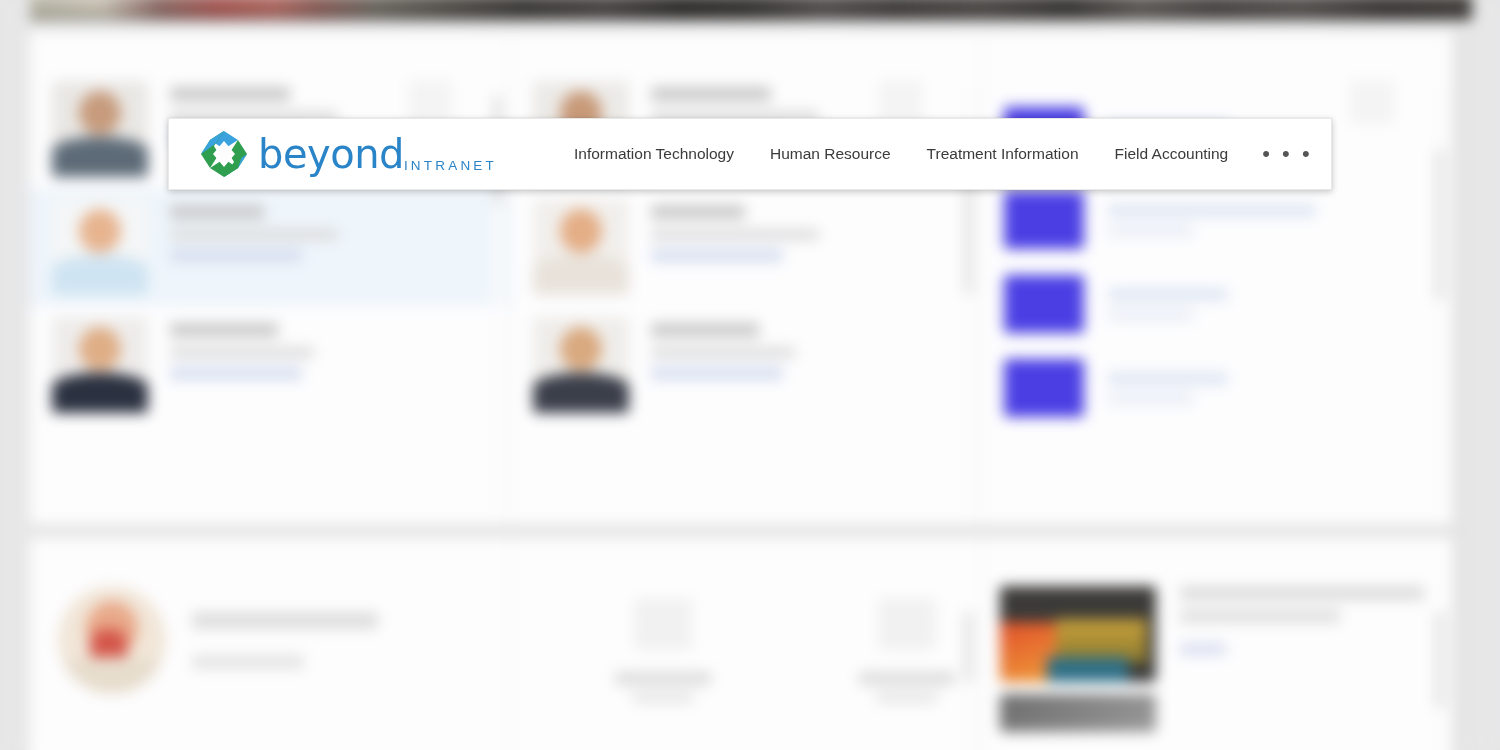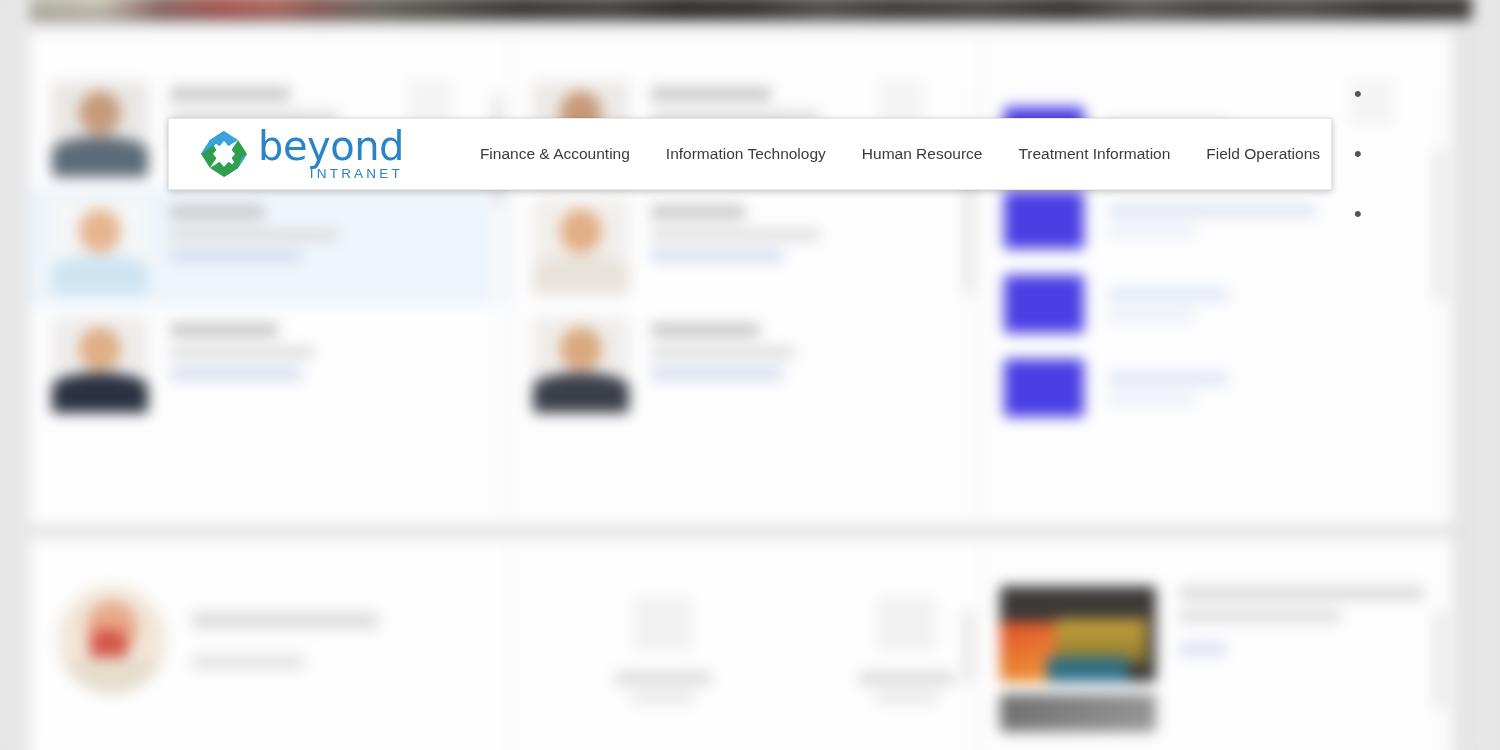--- a/index.html
+++ b/index.html
@@ -329,21 +329,21 @@
     flex: 0 0 auto;
   }
 
   .logo-mark {
     width: 50px;
     height: 50px;
     flex: 0 0 auto;
     margin-right: 9px;
   }
 
-  .brand-text { display: flex; flex-direction: column; align-items: flex-end; }
+  .brand-text { display: flex; flex-direction: row; align-items: flex-end; }
   .brand-word {
     font-size: 40px;
     line-height: 38px;
     color: #2a84c8;
     font-family: "DejaVu Sans", sans-serif;
     font-weight: 400;
     letter-spacing: -0.5px;
   }
   .brand-sub {
     font-size: 13.5px;
@@ -608,23 +608,22 @@
         <polygon points="50,24 72,50 50,76 28,50" fill="#ffffff"></polygon>
         <polygon points="50,31 66,50 50,69 34,50" fill="#fdfdfd"></polygon>
       </svg>
       <div class="brand-text">
         <div class="brand-word">beyond</div>
         <div class="brand-sub">INTRANET</div>
       </div>
     </div>
 
     <div class="nav-items">
-      <div class="nav-item">Finance &amp; Accounting</div>
       <div class="nav-item">Information Technology</div>
       <div class="nav-item">Human Resource</div>
       <div class="nav-item">Treatment Information</div>
-      <div class="nav-item">Field Operations</div>
+      <div class="nav-item">Field Accounting</div>
       <div class="nav-more">• • •</div>
     </div>
 
   </div>
 
 </div>
 
 </body></html>

